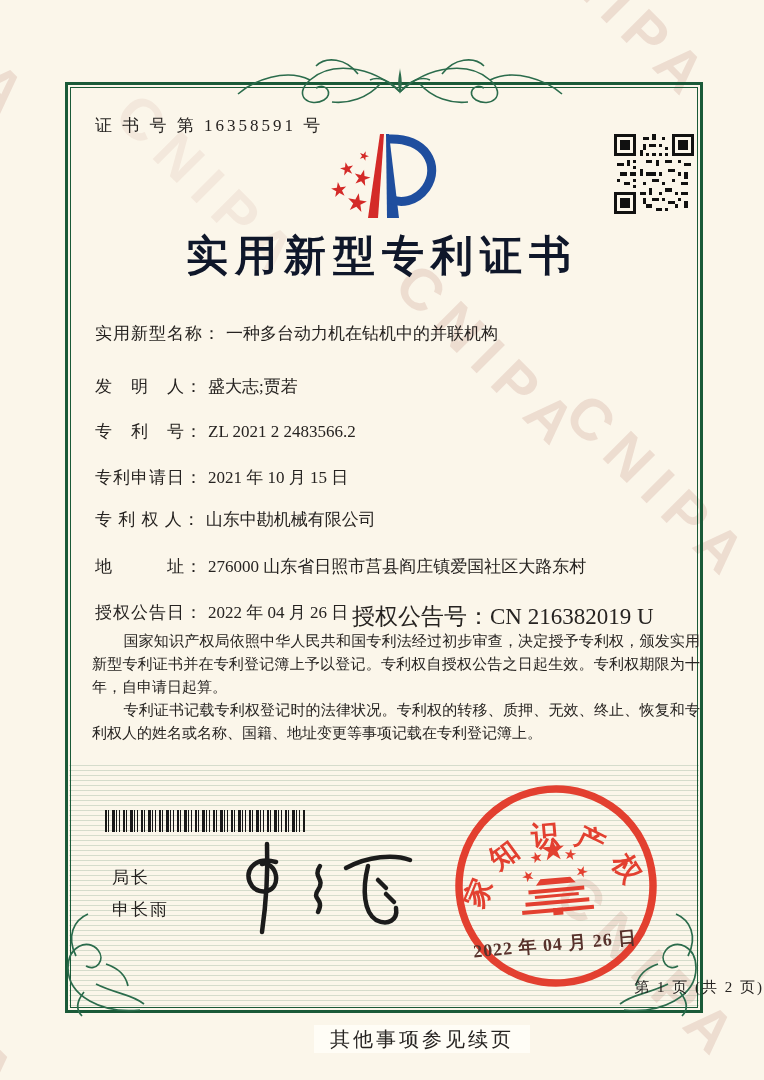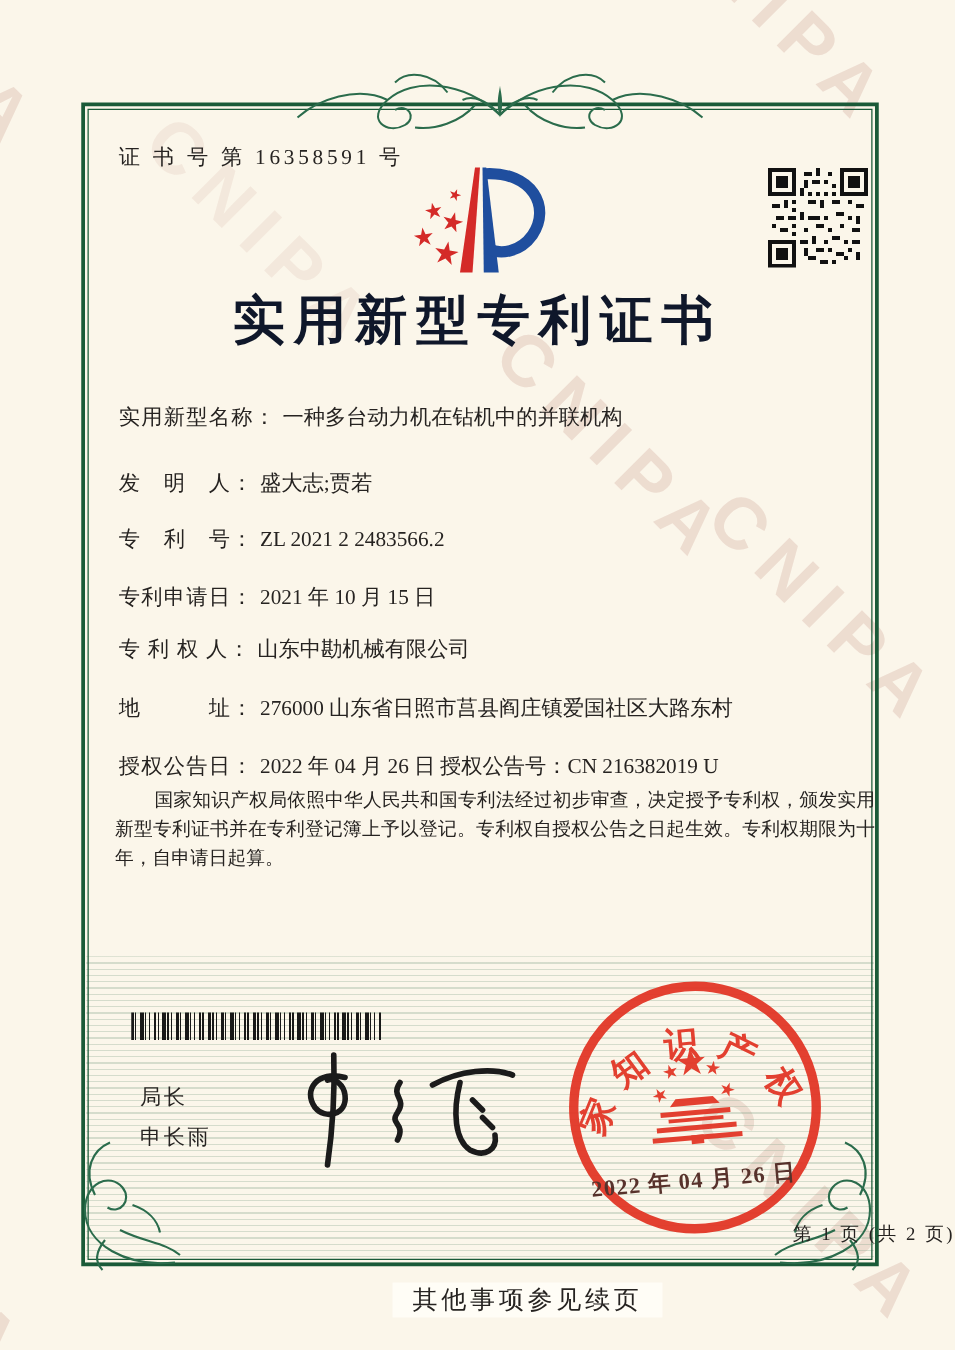--- a/index.html
+++ b/index.html
@@ -28,21 +28,21 @@
   .logo{position:absolute;left:322px;top:118px;}
   .qr{position:absolute;left:612px;top:134px;}
   .title{
     position:absolute;left:0;top:228px;width:100%;text-align:center;
     font-size:42px;font-weight:bold;letter-spacing:7px;color:#0f172a;
   }
   
   .field{position:absolute;left:95px;font-size:17px;white-space:nowrap;}
   .field .lab{letter-spacing:1px;}
   .field .val{margin-left:5px;}
-  .grant2{position:absolute;left:352px;font-size:17px;white-space:nowrap;}
+  .grant2{position:absolute;left:352px;font-size:23px;white-space:nowrap;}
   
   .paras{position:absolute;left:92px;top:630px;width:608px;font-size:15px;line-height:23px;text-align:justify;}
   .paras p{margin:0;text-indent:2.1em;}
   
   .barcode{
     position:absolute;left:105px;top:810px;width:200px;height:22px;
     background:repeating-linear-gradient(90deg,
       #181818 0 2px, rgba(0,0,0,0) 2px 3px,
       #181818 3px 4px, rgba(0,0,0,0) 4px 7px,
       #181818 7px 10px, rgba(0,0,0,0) 10px 11px,
@@ -226,20 +226,21 @@
   </div>
   <div class="field" style="top:601px">
     <span class="lab">授权公告日：</span><span class="val">2022 年 04 月 26 日</span>
   </div>
   <div class="grant2" style="top:601px">
     <span class="lab">授权公告号：</span><span class="val">CN 216382019 U</span>
   </div>
 
   <div class="paras">
     <p>国家知识产权局依照中华人民共和国专利法经过初步审查，决定授予专利权，颁发实用新型专利证书并在专利登记簿上予以登记。专利权自授权公告之日起生效。专利权期限为十年，自申请日起算。</p>
+    <p>专利证书记载专利权登记时的法律状况。专利权的转移、质押、无效、终止、恢复和专利权人的姓名或名称、国籍、地址变更等事项记载在专利登记簿上。</p>
   </div>
 
   <div class="barcode"></div>
 
   <div class="signer-title">局长</div>
   <div class="signer-name">申长雨</div>
 
   <svg class="signature" width="200" height="100" viewBox="0 0 200 100">
     <g fill="none" stroke="#1b1b1b" stroke-width="4.5" stroke-linecap="round">
       <path d="M58,24 C36,18 24,34 34,48 C42,58 60,54 58,38 C57,30 50,24 44,26"></path>

